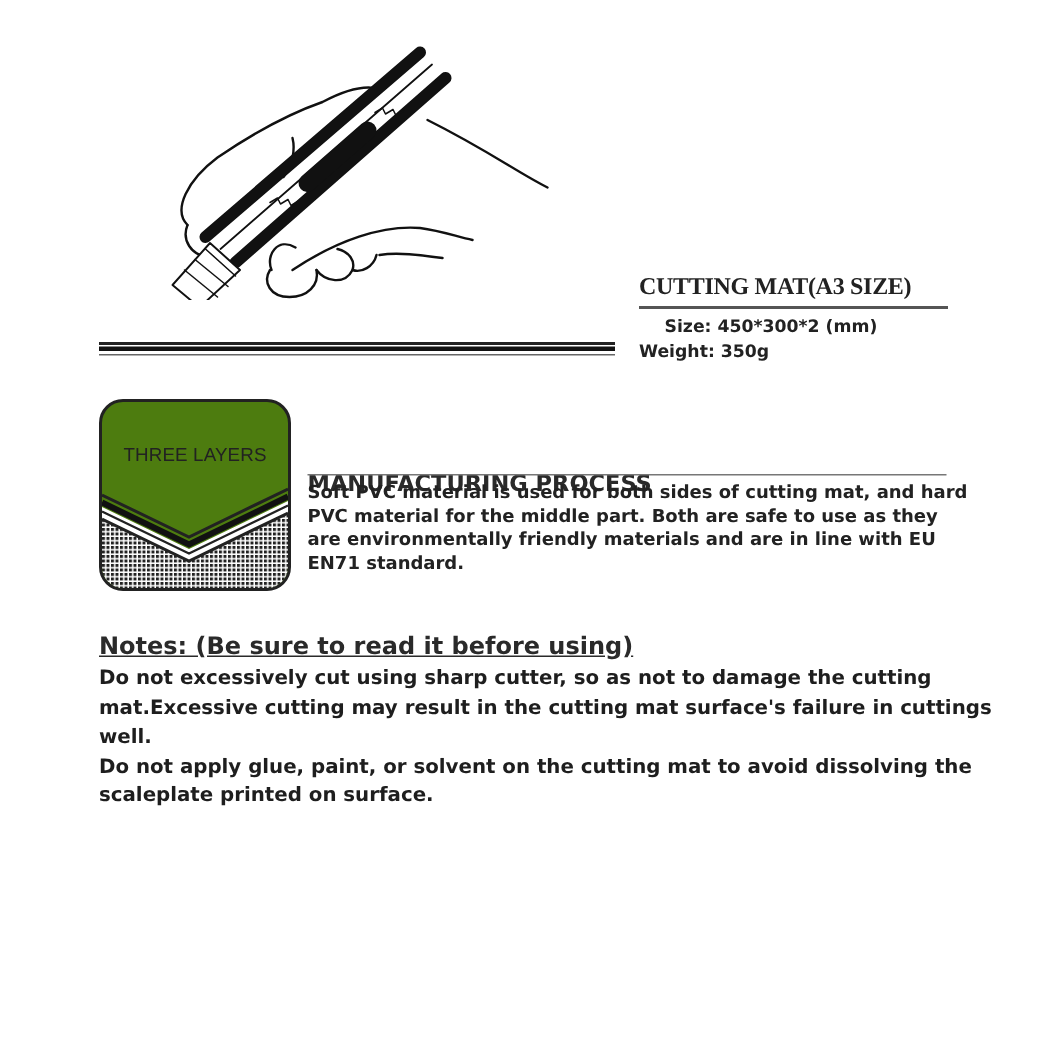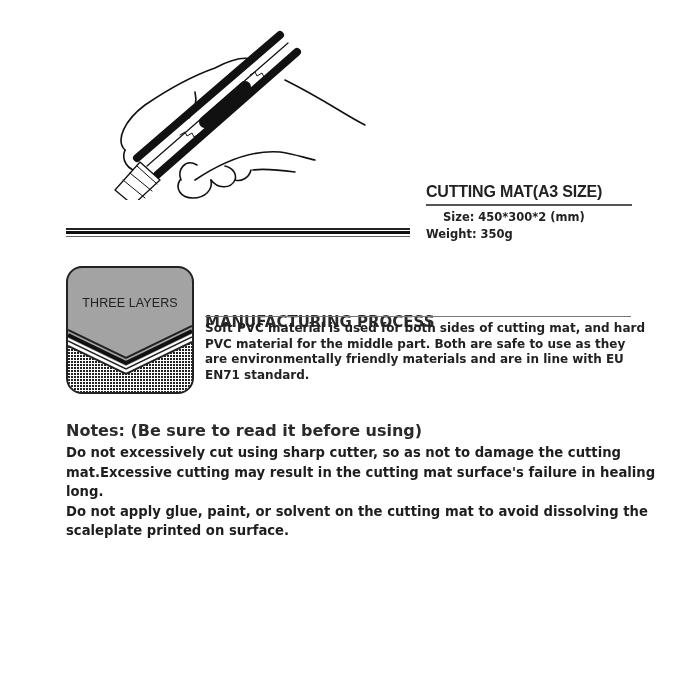--- a/index.html
+++ b/index.html
@@ -9,46 +9,46 @@
     }
     .abs { position: absolute; }
     #illustration { left: 85px; top: 30px; width: 320px; height: 170px; }
     #triple-rule { left: 66px; top: 228px; width: 344px; height: 10px; }
     #triple-rule .r1 { position:absolute; left:0; right:0; top:0; height:1.5px; background:#222; }
     #triple-rule .r2 { position:absolute; left:0; right:0; top:3px; height:3px; background:#111; }
     #triple-rule .r3 { position:absolute; left:0; right:0; top:8px; height:1px; background:#666; }
 
     #product-title {
       left: 426px; top: 183px; font-size: 16px; font-weight: bold; letter-spacing: -0.2px; color:#222;
-      font-family: Liberation Sans, sans-serif;
+      font-family: Liberation Serif, serif;
     }
     #product-title-rule { left: 426px; top: 204px; width: 206px; height: 1.5px; background:#555; }
     .spec { left: 426px; font-size: 11.5px; font-weight: bold; color:#222; }
     #spec-size { top: 210px; margin-left: 17px; }
     #spec-weight { top: 227px; }
 
     #layers-badge {
       left: 66px; top: 266px; width: 128px; height: 128px; border: 2.5px solid #222; border-radius: 16px;
-      overflow: hidden; background:#a3a3a3;
+      overflow: hidden; background:#4d7c0f;
     }
     #layers-label {
       position: absolute; left: 0; right: 0; top: 28px; text-align: center; font-size: 12.5px; color:#222;
       font-family: "Liberation Sans", sans-serif; letter-spacing: 0.1px;
     }
     #layers-svg { position:absolute; left:0; top:0; width:124px; height:124px; }
 
     #process-title {
       left: 205px; top: 313px; font-size: 15px; font-weight: bold; color:#2a2a2a;
     }
     #process-rule { left: 205px; top: 316px; width: 426px; height: 1.2px; background:#777; }
     #process-body {
       left: 205px; top: 321px; width: 440px; font-size: 12px; line-height: 15.5px; font-weight: bold; color:#222;
     }
 
-    #notes-title { left: 66px; top: 421px; font-size: 16px; font-weight: bold; color:#2a2a2a; }
+    #notes-title { left: 66px; top: 421px; font-size: 16px; font-weight: bold; color:#2a2a2a;text-decoration:underline; }
     #notes-list { left: 66px; top: 443px; width: 600px; font-size: 13.2px; line-height: 19.6px; font-weight: bold; color:#1e1e1e; }
     #notes-list p { margin: 0; }
   </style>
 </head>
 <body>
 
 <svg id="illustration" class="abs" viewBox="0 0 320 170" fill="none" stroke="#111" stroke-width="1.6" stroke-linecap="round" stroke-linejoin="round">
 
   <path d="M40 120 C30 110 40 90 60 75 C85 58 110 45 130 38 C145 30 160 26 170 30"></path>
   <path d="M40 120 C36 130 42 140 55 142"></path>
@@ -107,15 +107,15 @@
   </svg>
   <div id="layers-label">THREE LAYERS</div>
 </div>
 
 <div id="process-title" class="abs">MANUFACTURING PROCESS</div>
 <div id="process-rule" class="abs"></div>
 <div id="process-body" class="abs">Soft PVC material is used for both sides of cutting mat, and hard PVC material for the middle part. Both are safe to use as they are environmentally friendly materials and are in line with EU EN71 standard.</div>
 
 <div id="notes-title" class="abs">Notes: (Be sure to read it before using)</div>
 <div id="notes-list" class="abs">
-  <p>Do not excessively cut using sharp cutter, so as not to damage the cutting mat.Excessive cutting may result in the cutting mat surface's failure in healing long.</p>
+  <p>Do not excessively cut using sharp cutter, so as not to damage the cutting mat.Excessive cutting may result in the cutting mat surface's failure in cuttings well.</p>
   <p>Do not apply glue, paint, or solvent on the cutting mat to avoid dissolving the scaleplate printed on surface.</p>
 </div>
 
 </body></html>

